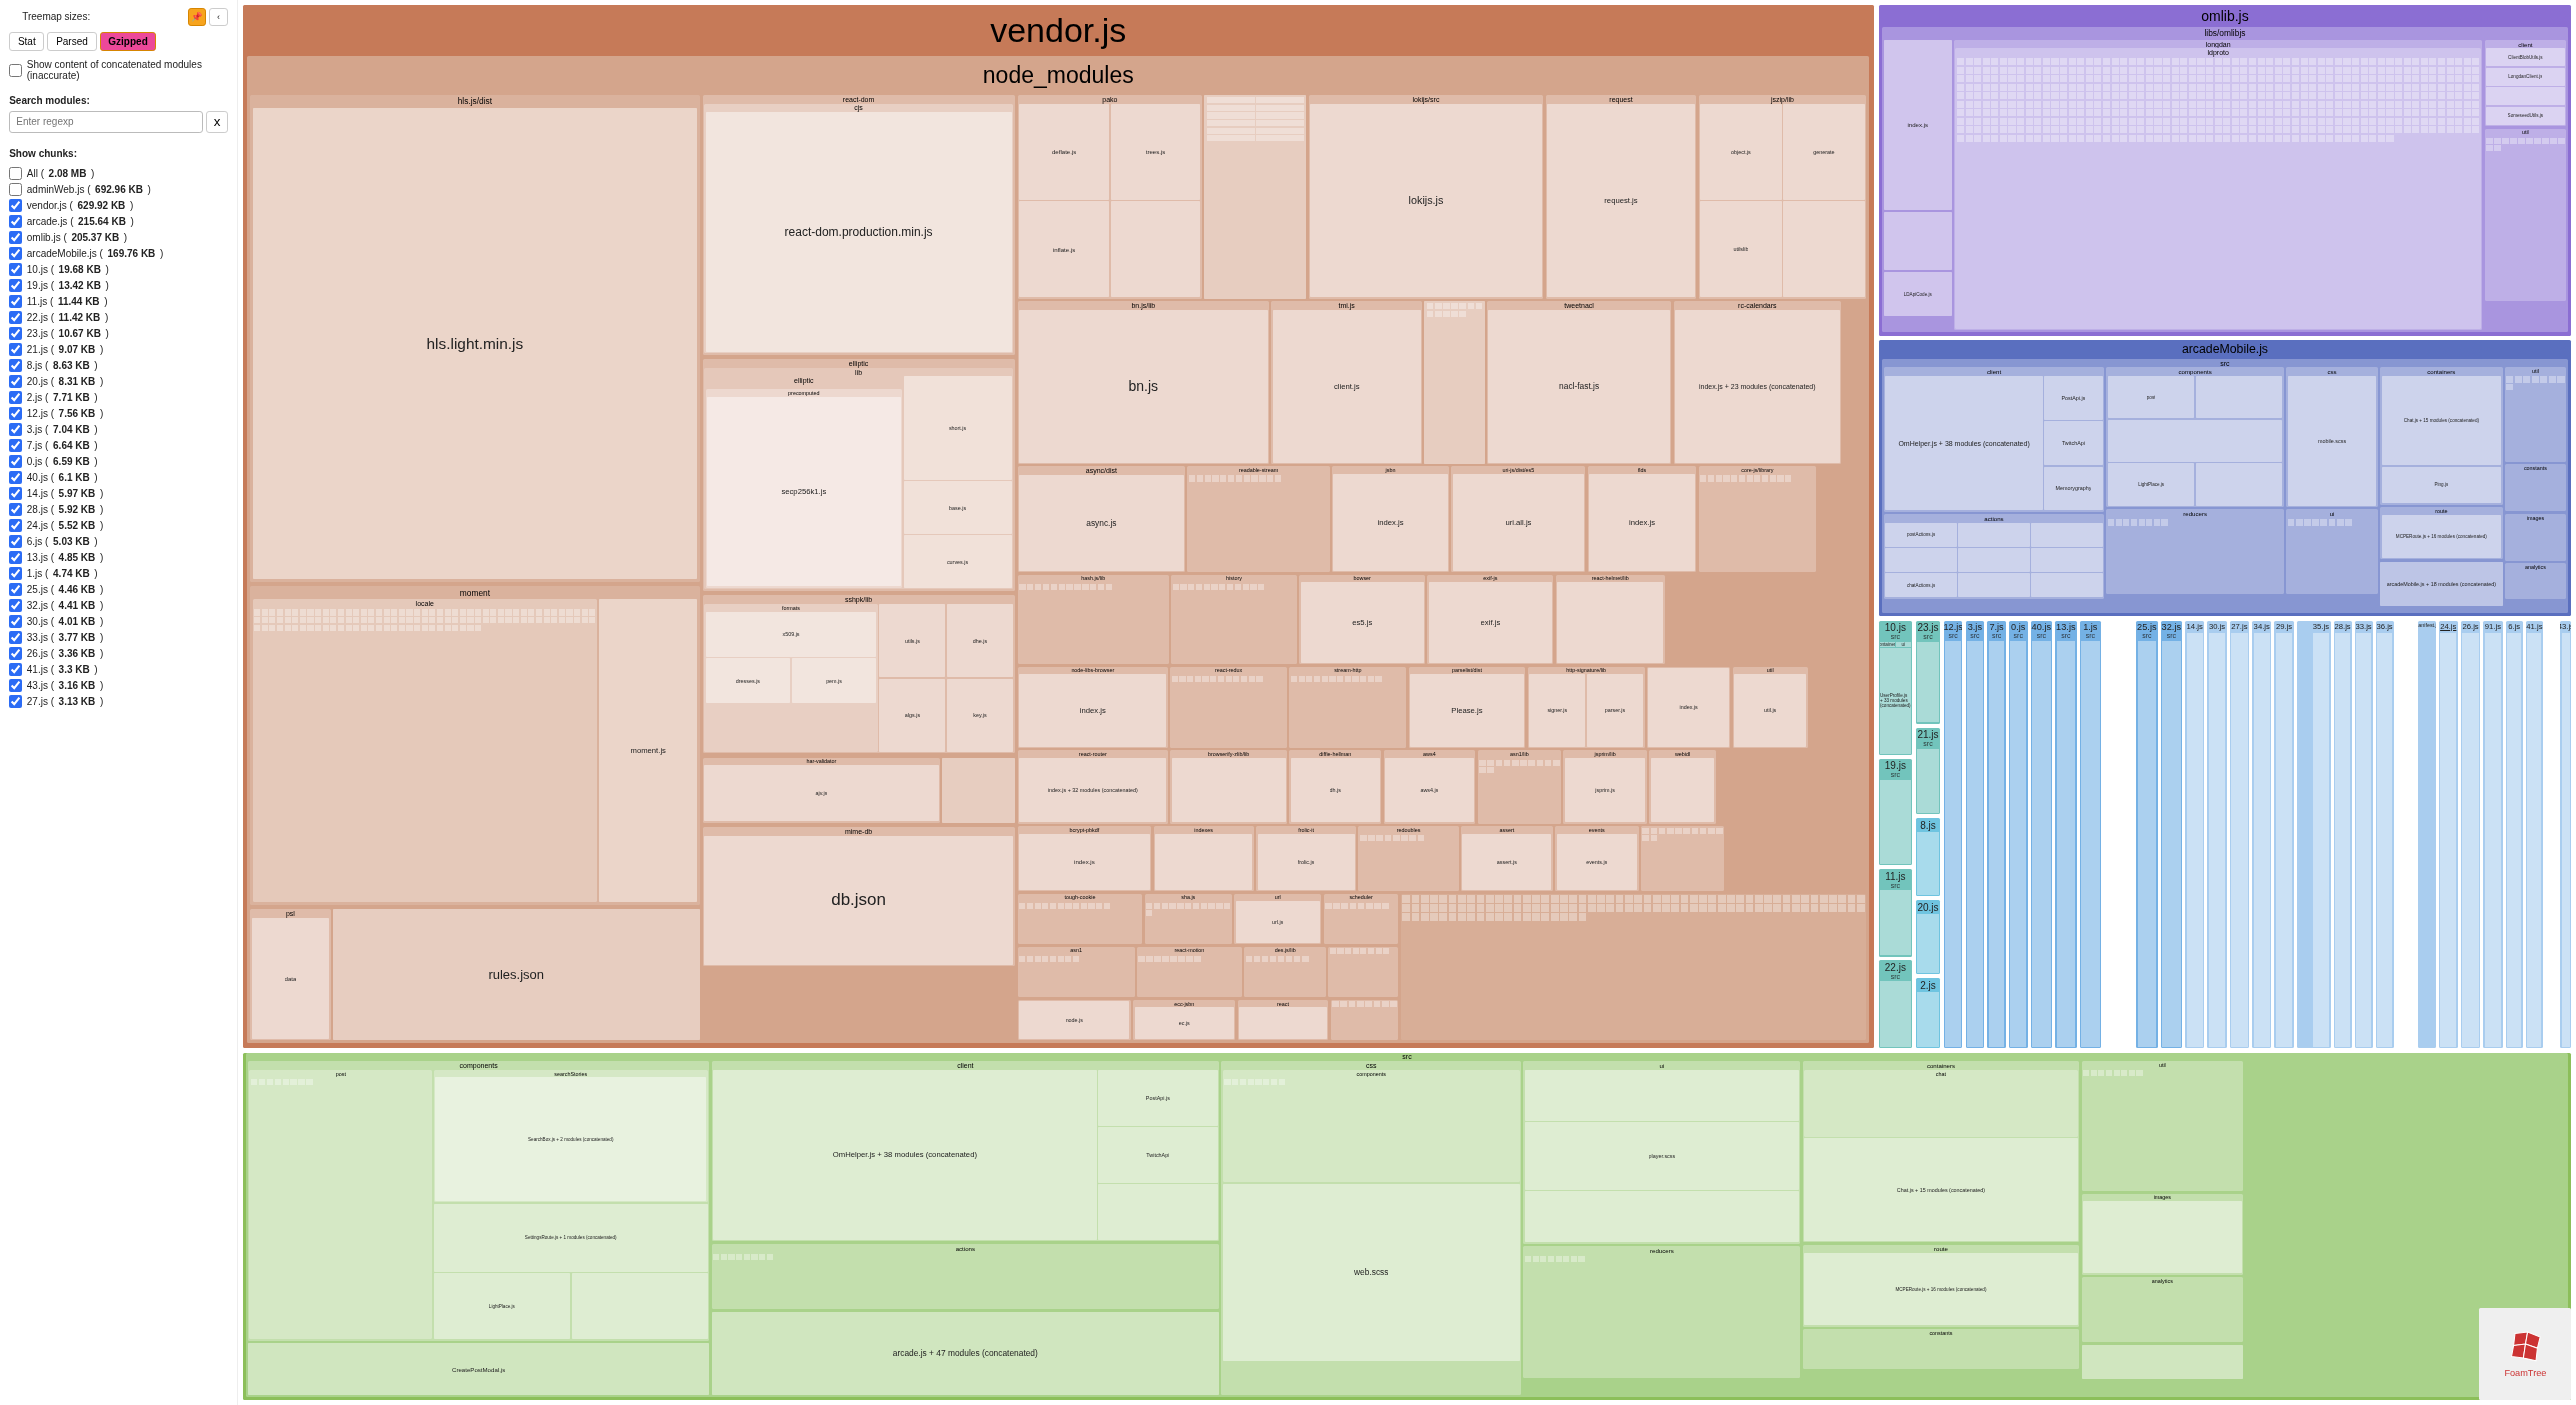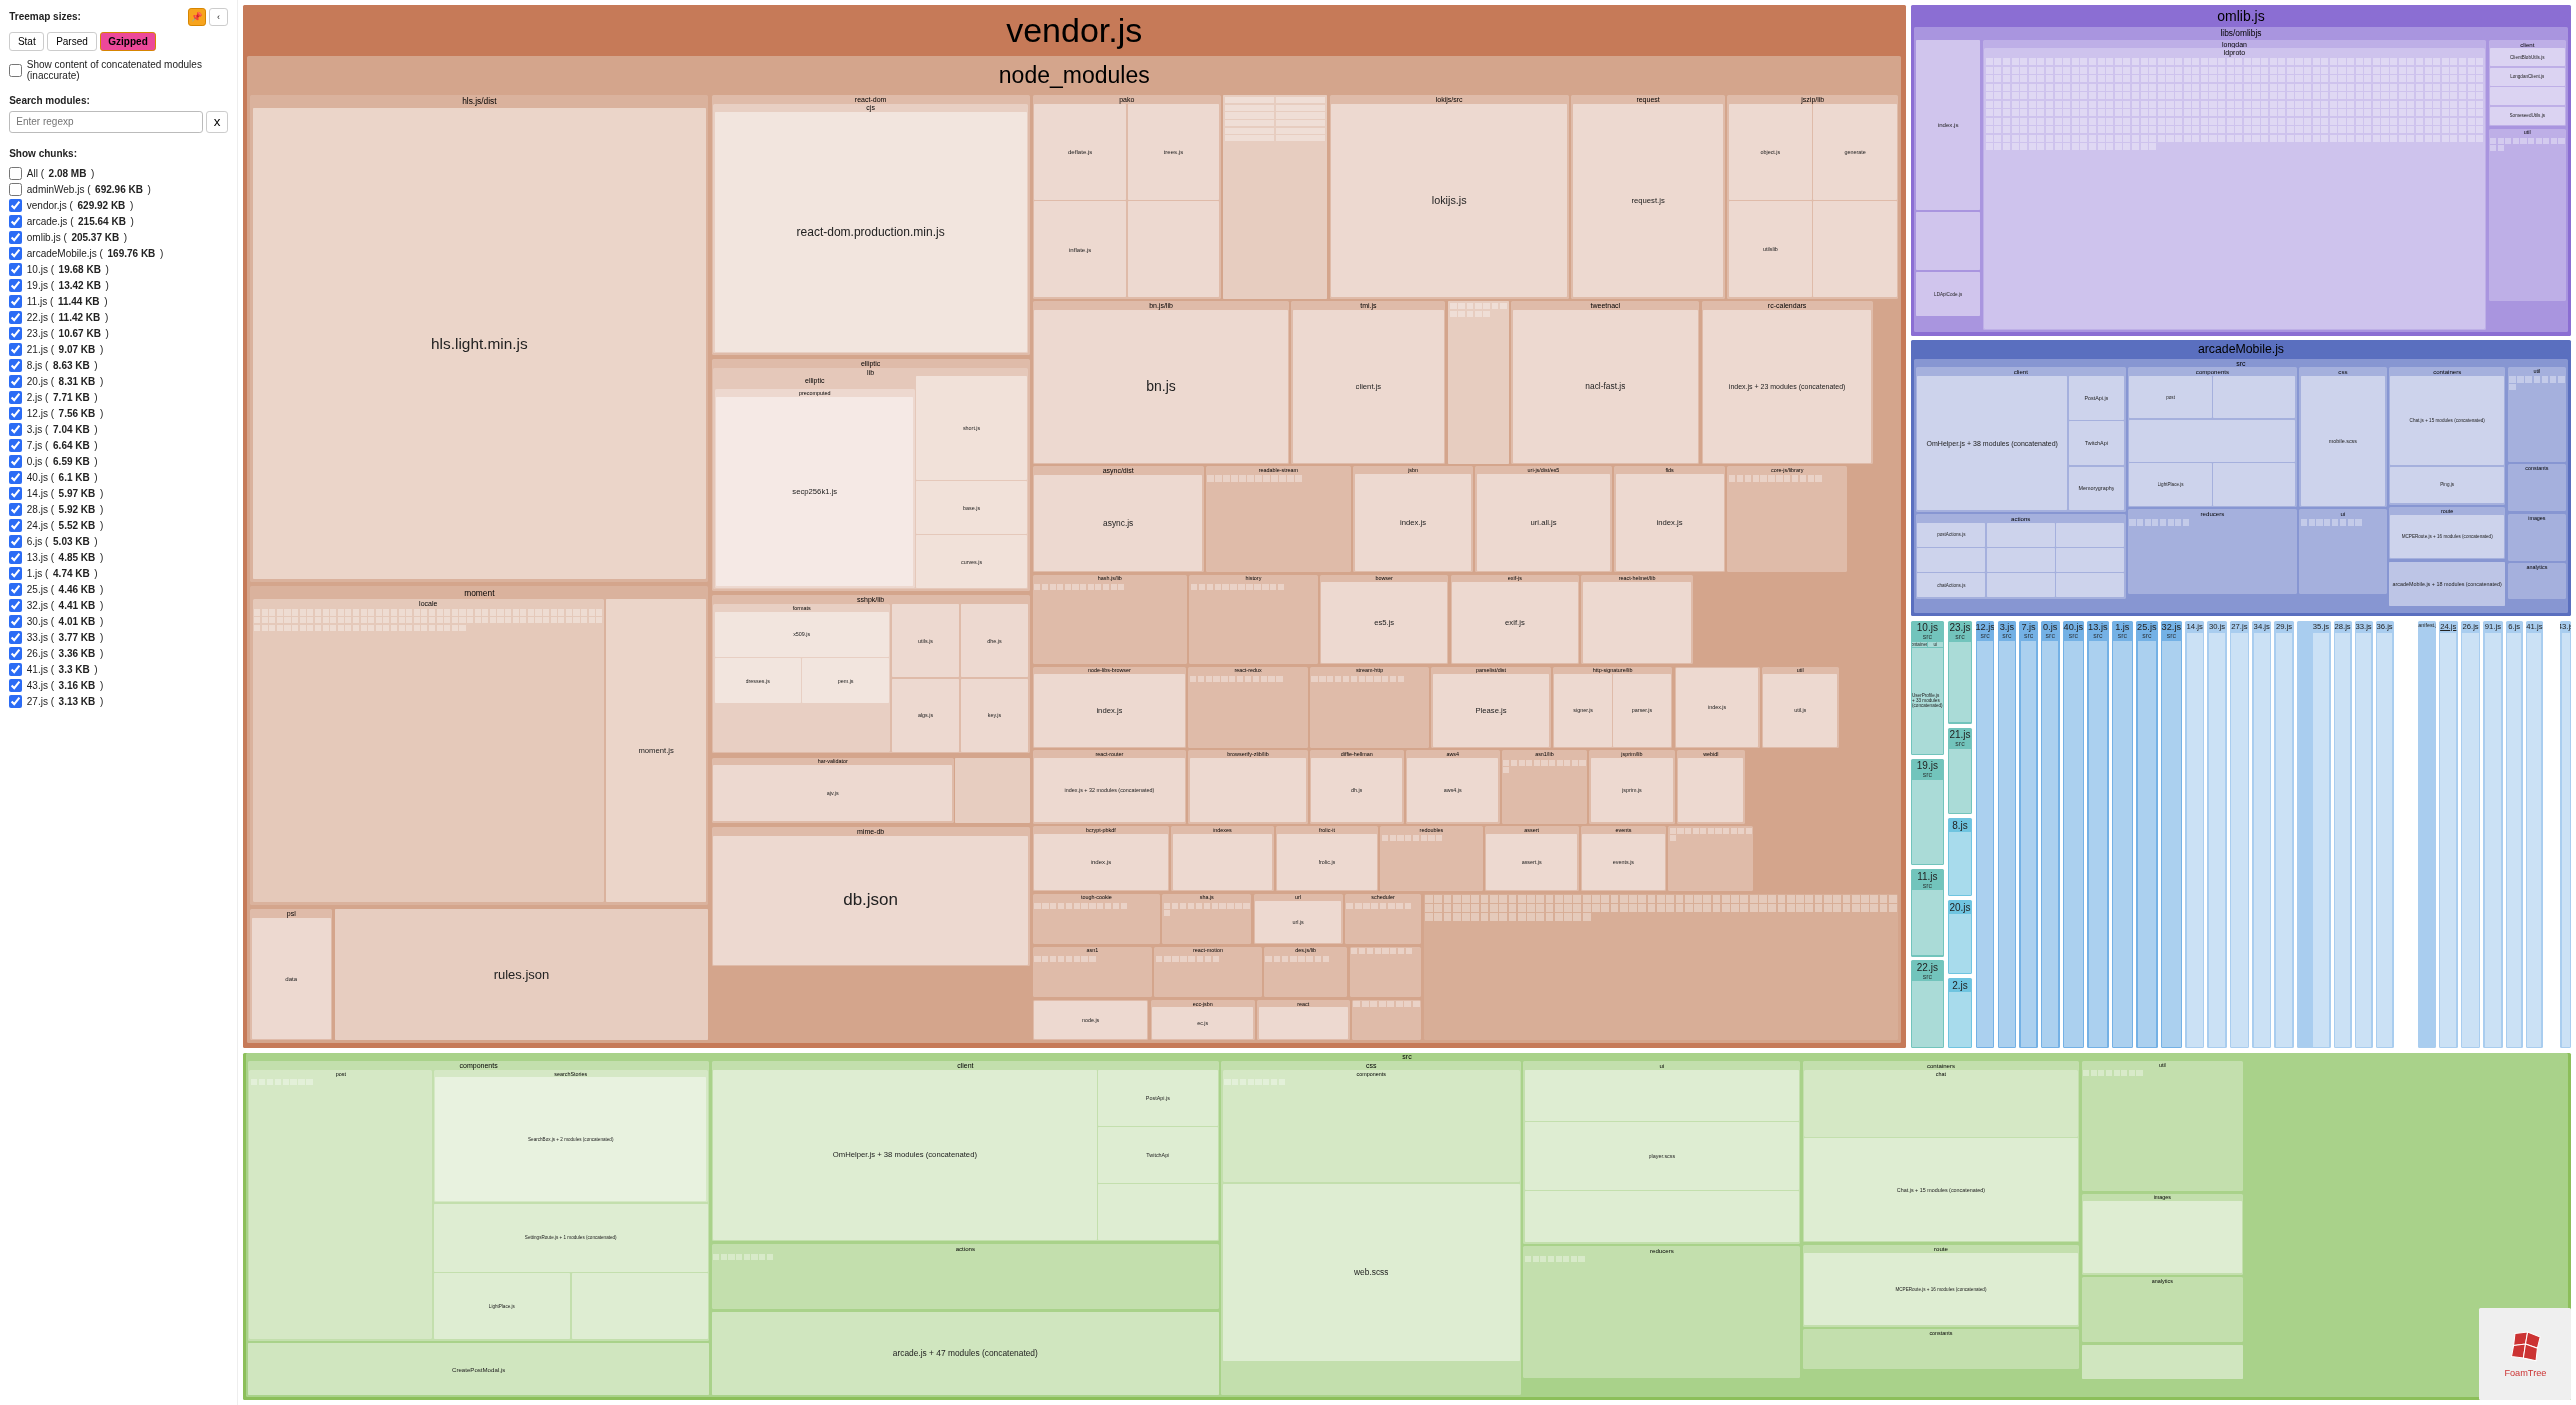--- a/index.html
+++ b/index.html
@@ -1,19 +1,19 @@
 <!DOCTYPE html>
 <html style="font-size:12.3px"><head>
 <meta charset="utf-8">
 <style>
   * { box-sizing: border-box; margin:0; padding:0; font-family: -apple-system, Helvetica, Arial, sans-serif; }
   body { background:#fff; font-size:10px; color:#222; display:flex; height:100vh; overflow:hidden;}
   .sidebar { width:238px; flex:0 0 238px; padding:7.7px 9.2px; border-right:0.8px solid #eee; overflow-y:auto; position:relative;}
   .top-row { display:flex; justify-content:space-between; align-items:center;}
-  .top-label { font-weight:bold; }
+  .top-label { font-weight:normal;margin-left:13px; }
   .top-btns { display:flex; gap:3.1px;}
   .icon-btn{ width:18.4px;height:18.4px;border:0.8px solid #ccc;border-radius:3.1px;background:#fff;display:flex;align-items:center;justify-content:center;font-size:9.2px;cursor:pointer;}
   .icon-btn.active{ background:#f7a41d; border-color:#d68500;}
   .size-btns { display:flex; gap:3.1px; margin-top:6.1px;}
   .size-btn{ border:0.8px solid #ccc;border-radius:3.1px;padding:3.1px 7.7px;background:#fff;cursor:pointer;font-size:10px;}
   .size-btn.active{ background:#ec4899; border-color:#d68500; font-weight:600;}
   .inaccurate{display:flex;align-items:center;gap:4.6px;margin-top:7.7px;font-size:10px;}
   .inaccurate input{margin-top:0.8px;}
   .search-label{font-weight:bold;margin-top:14px;display:block;}
   .search-row{display:flex;gap:3.1px;margin-top:4.6px;}
@@ -2112,21 +2112,21 @@
               <div class="small-chunk c-sky" style="flex: 1 1 0%;">
                 <div class="sc-title" style="font-size:9.2px">13.js</div>
                 <div class="sc-sub">src</div>
                 <div class="scell"></div>
               </div>
               <div class="small-chunk c-sky" style="flex: 1 1 0%;">
                 <div class="sc-title" style="font-size:9.2px">1.js</div>
                 <div class="sc-sub">src</div>
                 <div class="scell"></div>
               </div>
-              <div class="small-chunk c-sky" style="flex: 1 1 0%;">
+              <div class="small-chunk c-sky" style="flex: 1 1 0%; margin-left: 32px;">
                 <div class="sc-title" style="font-size:9.2px">25.js</div>
                 <div class="sc-sub">src</div>
                 <div class="scell"></div>
               </div>
               <div class="small-chunk c-sky" style="flex: 1 1 0%;">
                 <div class="sc-title" style="font-size:9.2px">32.js</div>
                 <div class="sc-sub">src</div>
                 <div class="scell"></div>
               </div>
             </div>

